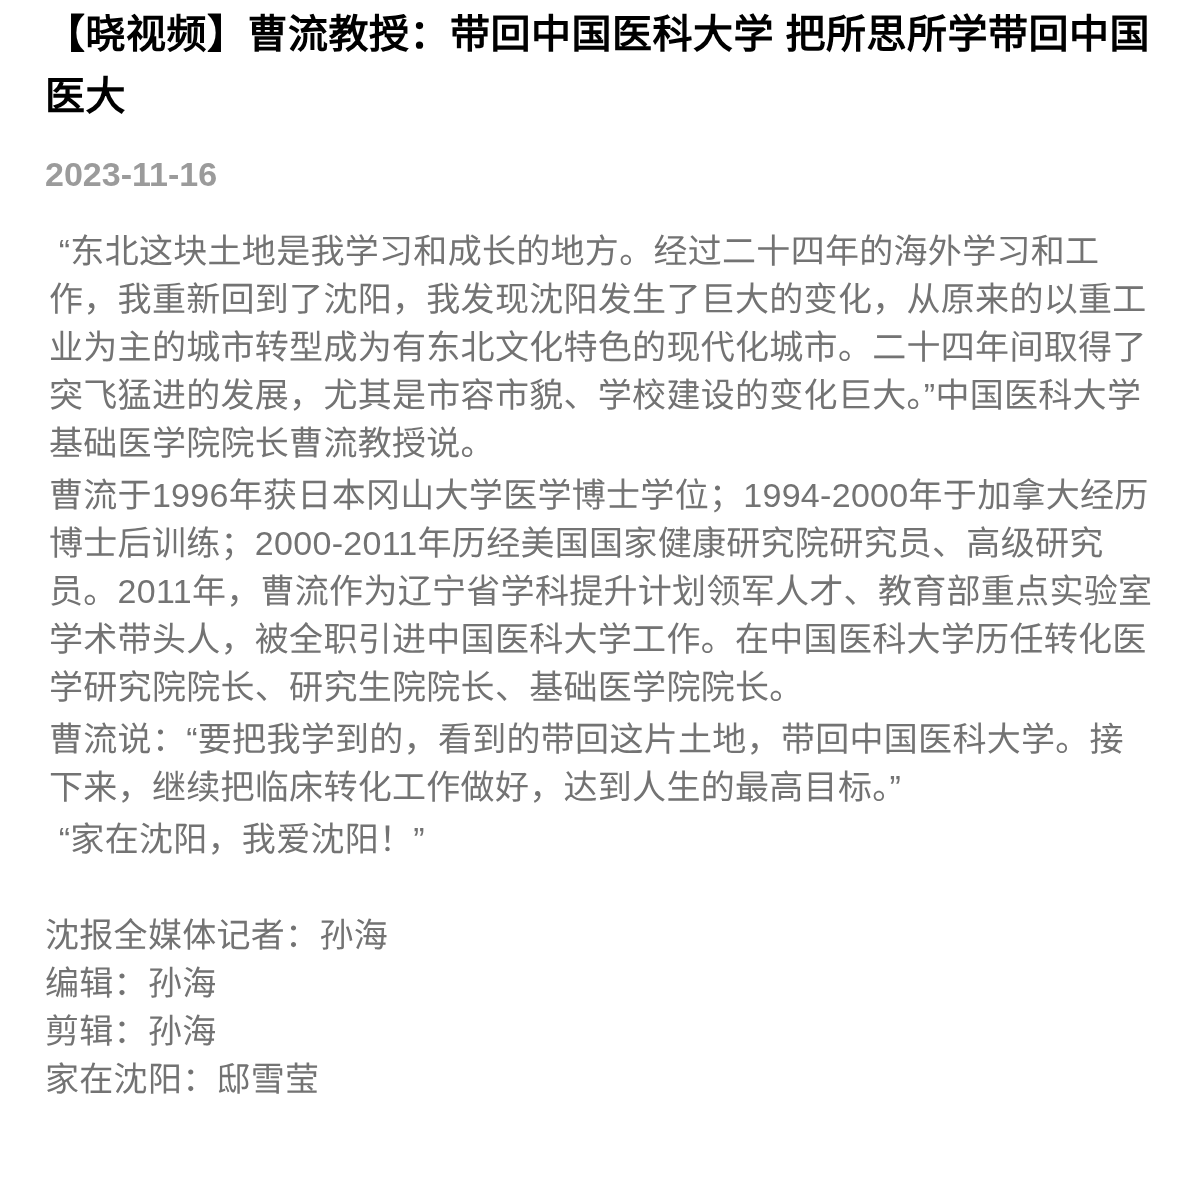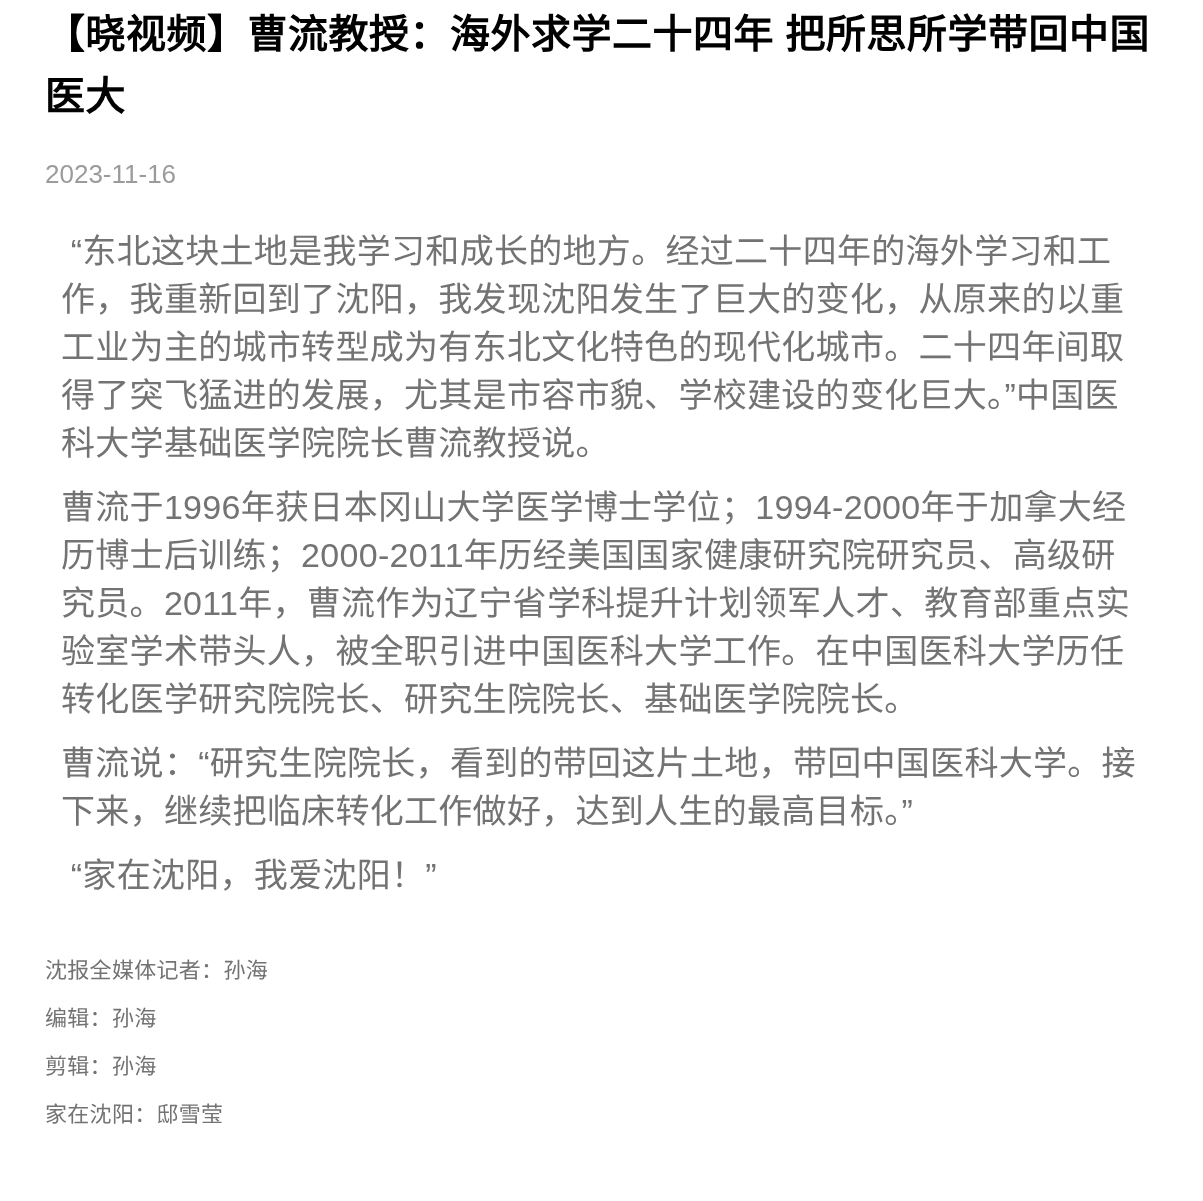--- a/index.html
+++ b/index.html
@@ -25,61 +25,61 @@
   .article-title {
     margin: 0;
     font-size: 40px;
     line-height: 62px;
     font-weight: 700;
     color: var(--color-title);
     letter-spacing: 0.5px;
   }
   .article-date {
     margin: 30px 0 0 0;
-    font-size: 26px;
+    font-size: 34px;
     line-height: 34px;
-    font-weight: 400;
+    font-weight: 700;
     color: var(--color-date);
   }
   .article-content {
     margin-top: 36px;
     font-size: 34px;
     line-height: 48px;
     color: var(--color-body);
     letter-spacing: 0.3px;
     word-break: break-all;
   }
   .article-content p {
-    margin: 16px;
+    margin: 4px;
     padding: 0;
   }
   .article-credits {
     margin-top: 48px;
-    font-size: 22px;
+    font-size: 34px;
     line-height: 48px;
     color: var(--color-body);
     letter-spacing: 0.3px;
   }
   .article-credits p {
     margin: 0;
     padding: 0;
   }
 </style>
 </head>
 <body>
 
 <div class="article">
-  <h1 class="article-title">【晓视频】曹流教授：海外求学二十四年 把所思所学带回中国医大</h1>
+  <h1 class="article-title">【晓视频】曹流教授：带回中国医科大学 把所思所学带回中国医大</h1>
 
   <p class="article-date">2023-11-16</p>
 
   <div class="article-content">
       <p>&nbsp;“东北这块土地是我学习和成长的地方。经过二十四年的海外学习和工作，我重新回到了沈阳，我发现沈阳发生了巨大的变化，从原来的以重工业为主的城市转型成为有东北文化特色的现代化城市。二十四年间取得了突飞猛进的发展，尤其是市容市貌、学校建设的变化巨大。”中国医科大学基础医学院院长曹流教授说。</p>
       <p>曹流于1996年获日本冈山大学医学博士学位；1994-2000年于加拿大经历博士后训练；2000-2011年历经美国国家健康研究院研究员、高级研究员。2011年，曹流作为辽宁省学科提升计划领军人才、教育部重点实验室学术带头人，被全职引进中国医科大学工作。在中国医科大学历任转化医学研究院院长、研究生院院长、基础医学院院长。</p>
-      <p>曹流说：“研究生院院长，看到的带回这片土地，带回中国医科大学。接下来，继续把临床转化工作做好，达到人生的最高目标。”</p>
+      <p>曹流说：“要把我学到的，看到的带回这片土地，带回中国医科大学。接下来，继续把临床转化工作做好，达到人生的最高目标。”</p>
       <p>&nbsp;“家在沈阳，我爱沈阳！”</p>
     </div>
 
   <div class="article-credits">
       <p>沈报全媒体记者：孙海</p>
       <p>编辑：孙海</p>
       <p>剪辑：孙海</p>
       <p>家在沈阳：邸雪莹</p>
     </div>
 </div>

